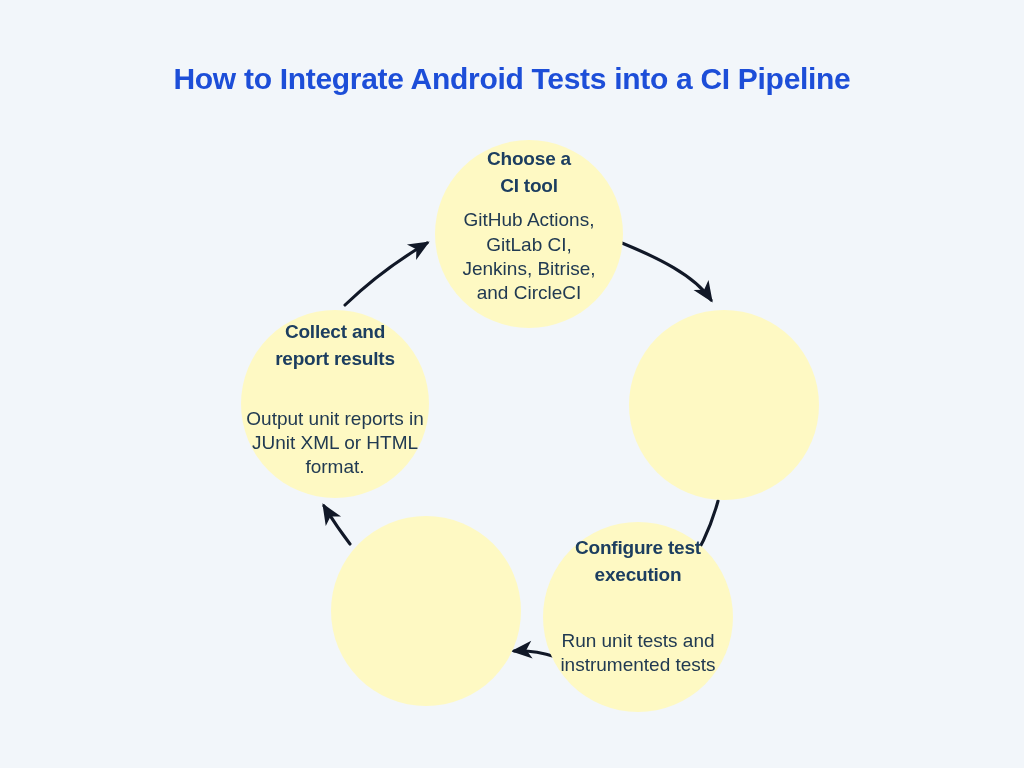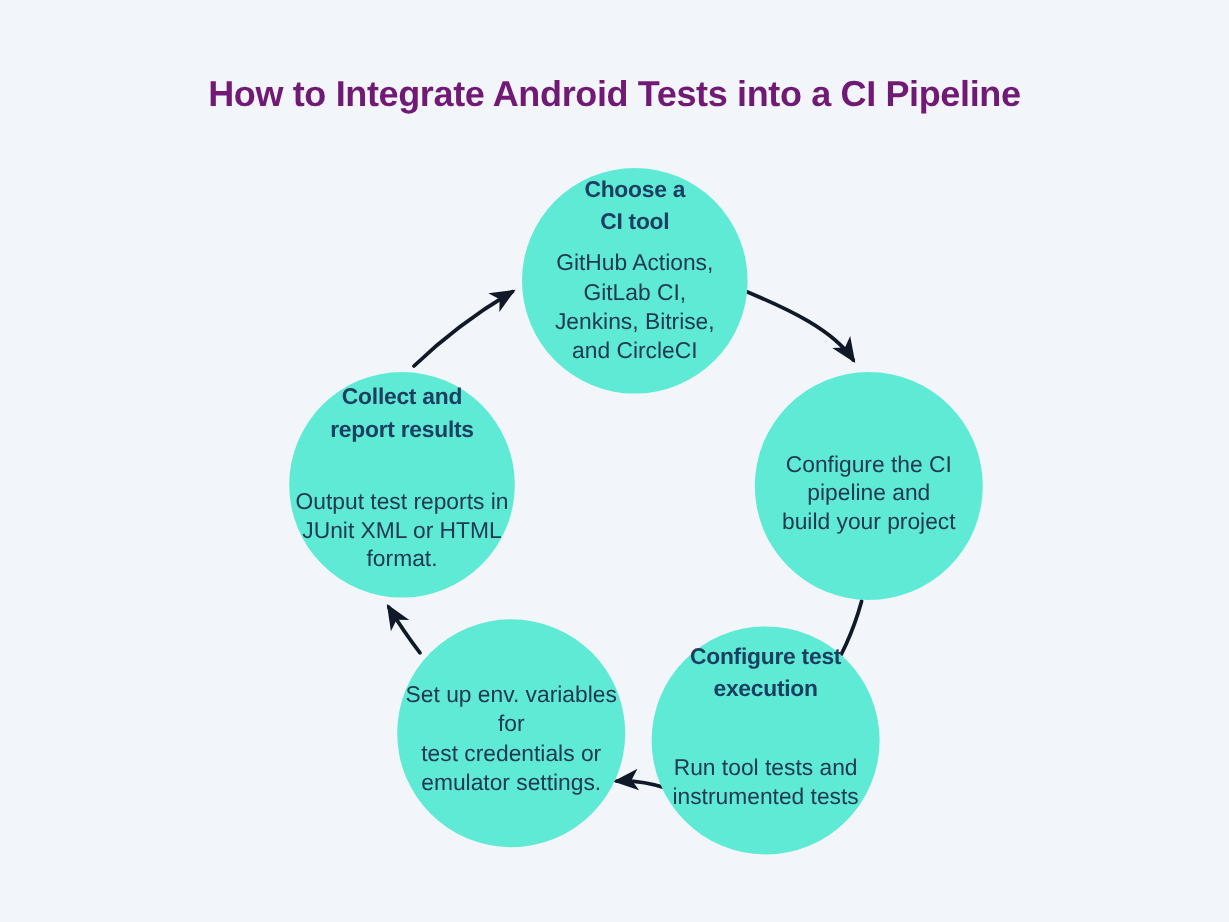--- a/index.html
+++ b/index.html
@@ -21,35 +21,35 @@
   }
   .page-title {
     position: absolute;
     left: 0;
     top: 62px;
     width: 1024px;
     text-align: center;
     font-size: 30px;
     font-weight: bold;
     letter-spacing: -0.3px;
-    color: #701a75;
+    color: #1d4ed8;
     font-family: "Liberation Sans", sans-serif;
   }
   #arrows {
     position: absolute;
     left: 0;
     top: 0;
     width: 1024px;
     height: 768px;
     pointer-events: none;
   }
   .node {
     position: absolute;
     border-radius: 50%;
-    background: #5eead4;
+    background: #fef9c3;
     display: flex;
     flex-direction: column;
     align-items: center;
     justify-content: center;
     box-sizing: border-box;
     text-align: center;
   }
   .node-heading {
     color: #1c3e60;
     font-weight: bold;
@@ -104,37 +104,32 @@
 
   <div class="node n1">
     <div class="node-heading">Choose a
 CI tool</div>
     <div class="node-body">GitHub Actions, GitLab CI,
 Jenkins, Bitrise,
 and CircleCI</div>
   </div>
 
   <div class="node n2">
-    <div class="node-body">Configure the CI pipeline and
-build your project</div>
   </div>
 
   <div class="node n3">
     <div class="node-heading">Configure test
 execution</div>
-    <div class="node-body">Run tool tests and
+    <div class="node-body">Run unit tests and
 instrumented tests</div>
   </div>
 
   <div class="node n4">
-    <div class="node-body">Set up env. variables for
-test credentials or
-emulator settings.</div>
   </div>
 
   <div class="node n5">
     <div class="node-heading">Collect and
 report results</div>
-    <div class="node-body">Output test reports in
+    <div class="node-body">Output unit reports in
 JUnit XML or HTML format.</div>
   </div>
 
 </div>
 
 </body></html>

